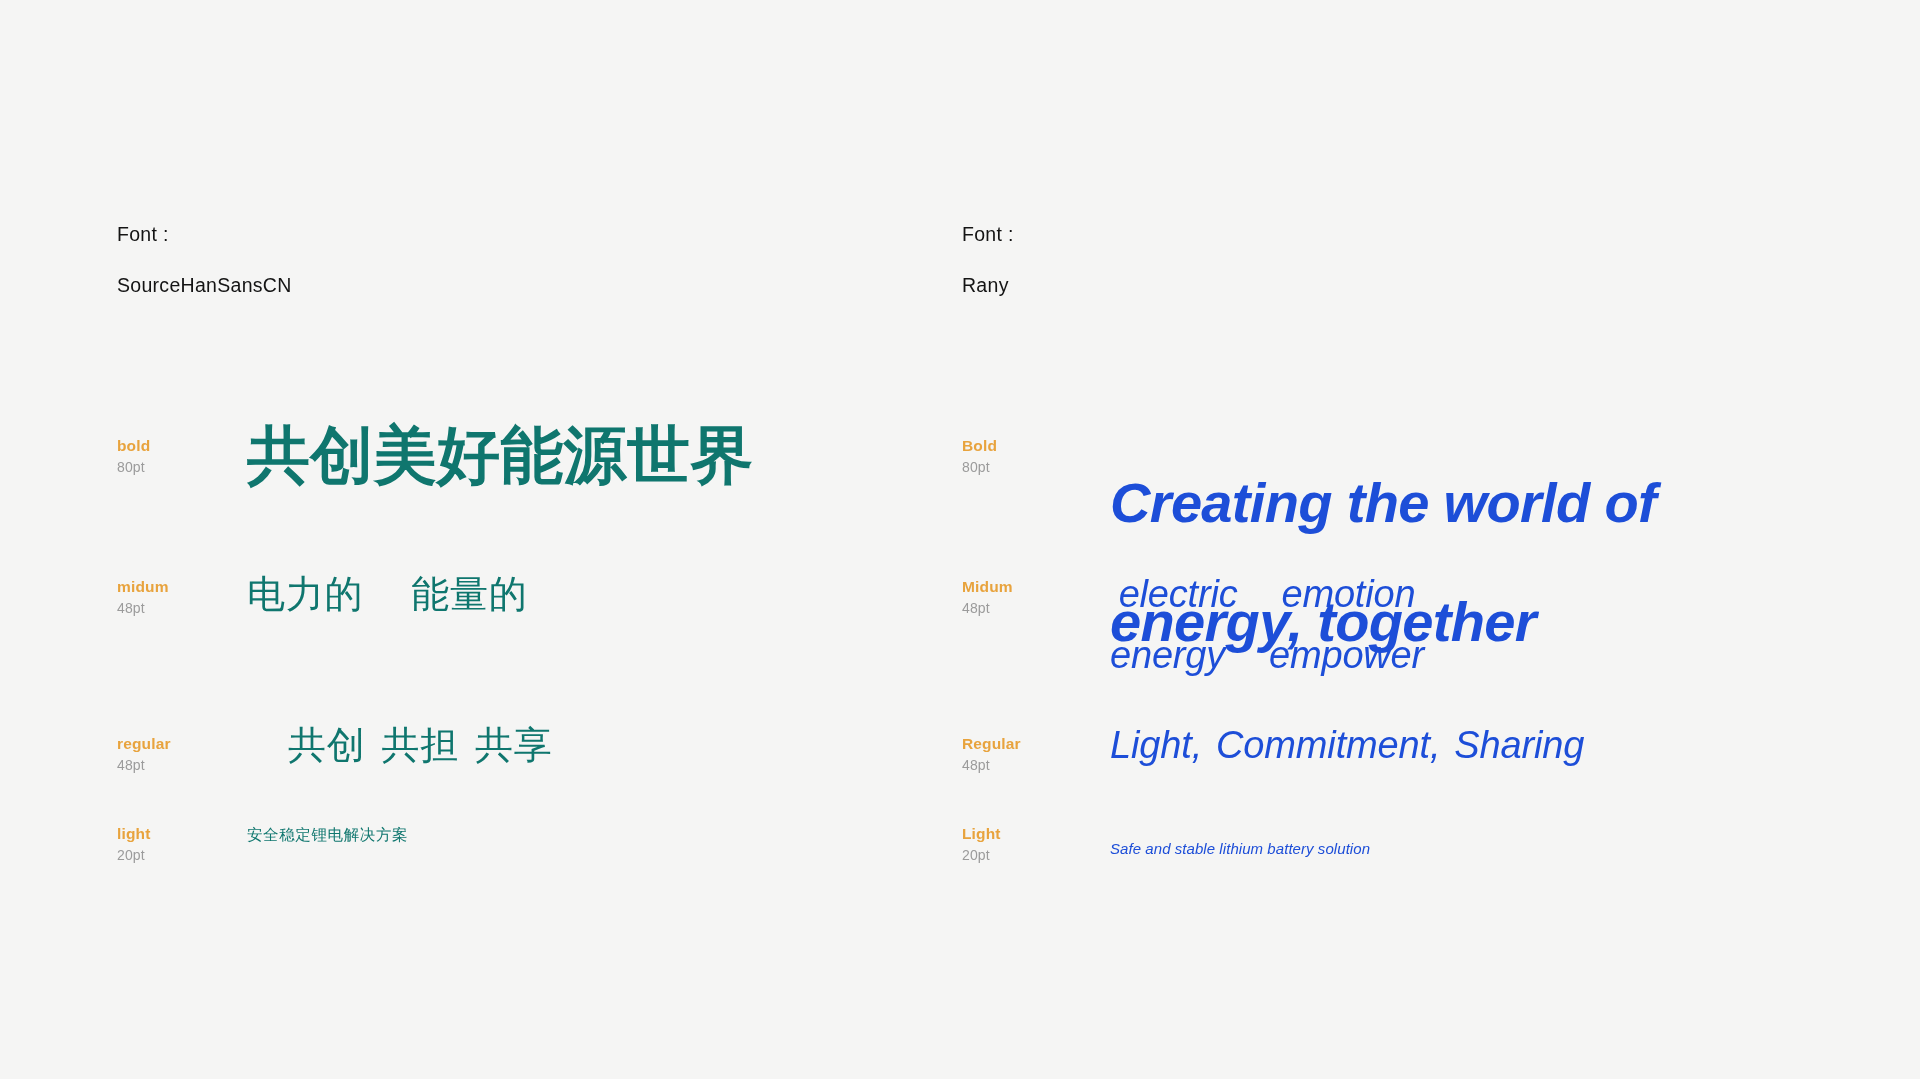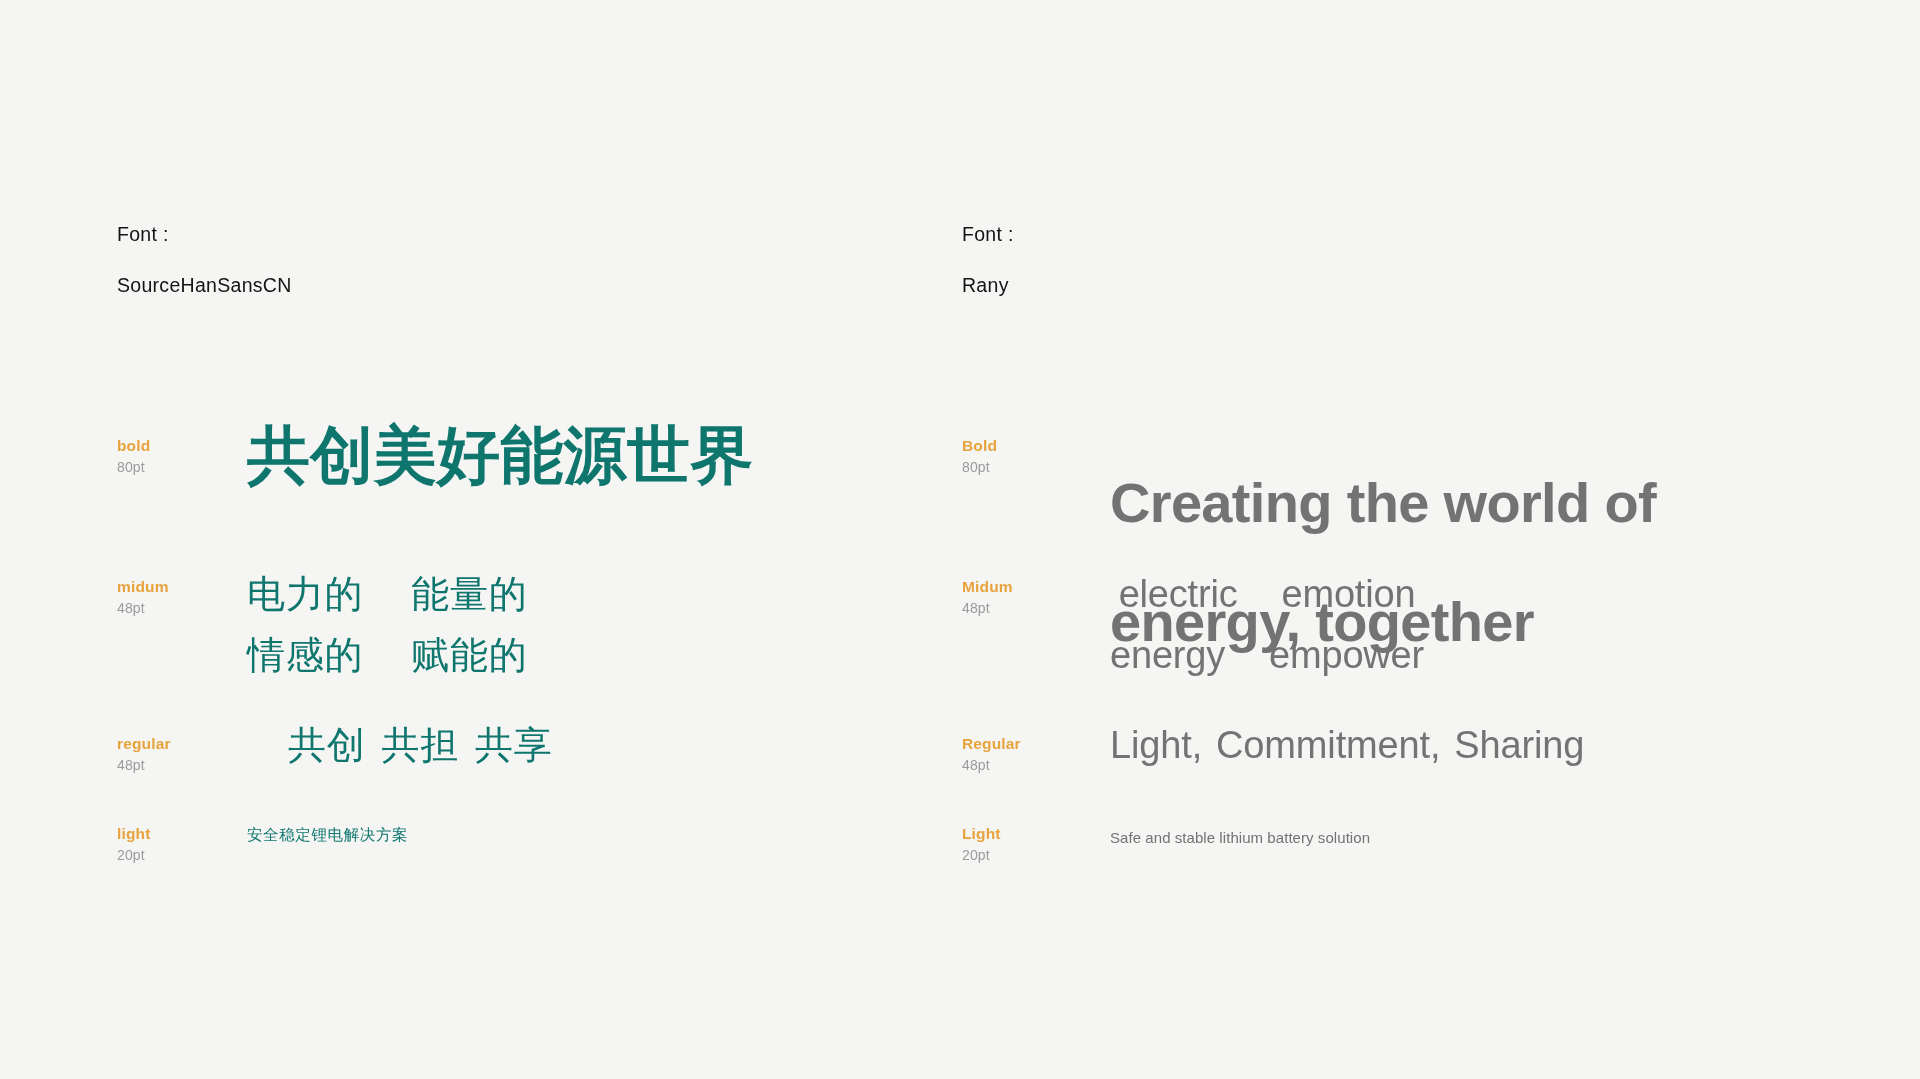--- a/index.html
+++ b/index.html
@@ -134,21 +134,21 @@
   .cjk-light {
     font-size: 15.5px;
     font-weight: 300;
     line-height: 1.2;
     letter-spacing: 0.04em;
     white-space: nowrap;
     margin-top: 1px;
   }
 
   
-  .latin { color: #737373; }
+  .latin { color: #1d4ed8; font-style: italic; }
 
   .latin-display {
     font-size: 56px;
     font-weight: 700;
     line-height: 1.07;
     letter-spacing: -0.012em;
     margin-top: -24px;
     white-space: pre-line;
   }
   .latin-display .ld-line { display: block; }
@@ -173,21 +173,21 @@
     margin-top: -12px;
   }
   .latin-regular .gap { display: inline-block; width: 14px; }
 
   .latin-light {
     font-size: 15px;
     font-weight: 300;
     line-height: 1.2;
     letter-spacing: 0.004em;
     white-space: nowrap;
-    margin-top: 4px;
+    margin-top: 15px;
     text-align: right;
   }
 </style>
 </head>
 <body>
 
 <div class="sheet">
 
   <div class="column left">
 
@@ -209,21 +209,20 @@
       </div>
 
       <div class="row row-medium">
         <div class="row-label">
           <span class="weight-name">midum</span>
           <span class="weight-size">48pt</span>
         </div>
         <div class="row-specimen">
           <div class="cjk cjk-medium">
             <span class="pair"><span>电力的</span><span class="gap"></span><span>能量的</span></span>
-            <span class="pair"><span>情感的</span><span class="gap"></span><span>赋能的</span></span>
           </div>
         </div>
       </div>
 
       <div class="row row-regular">
         <div class="row-label">
           <span class="weight-name">regular</span>
           <span class="weight-size">48pt</span>
         </div>
         <div class="row-specimen">

